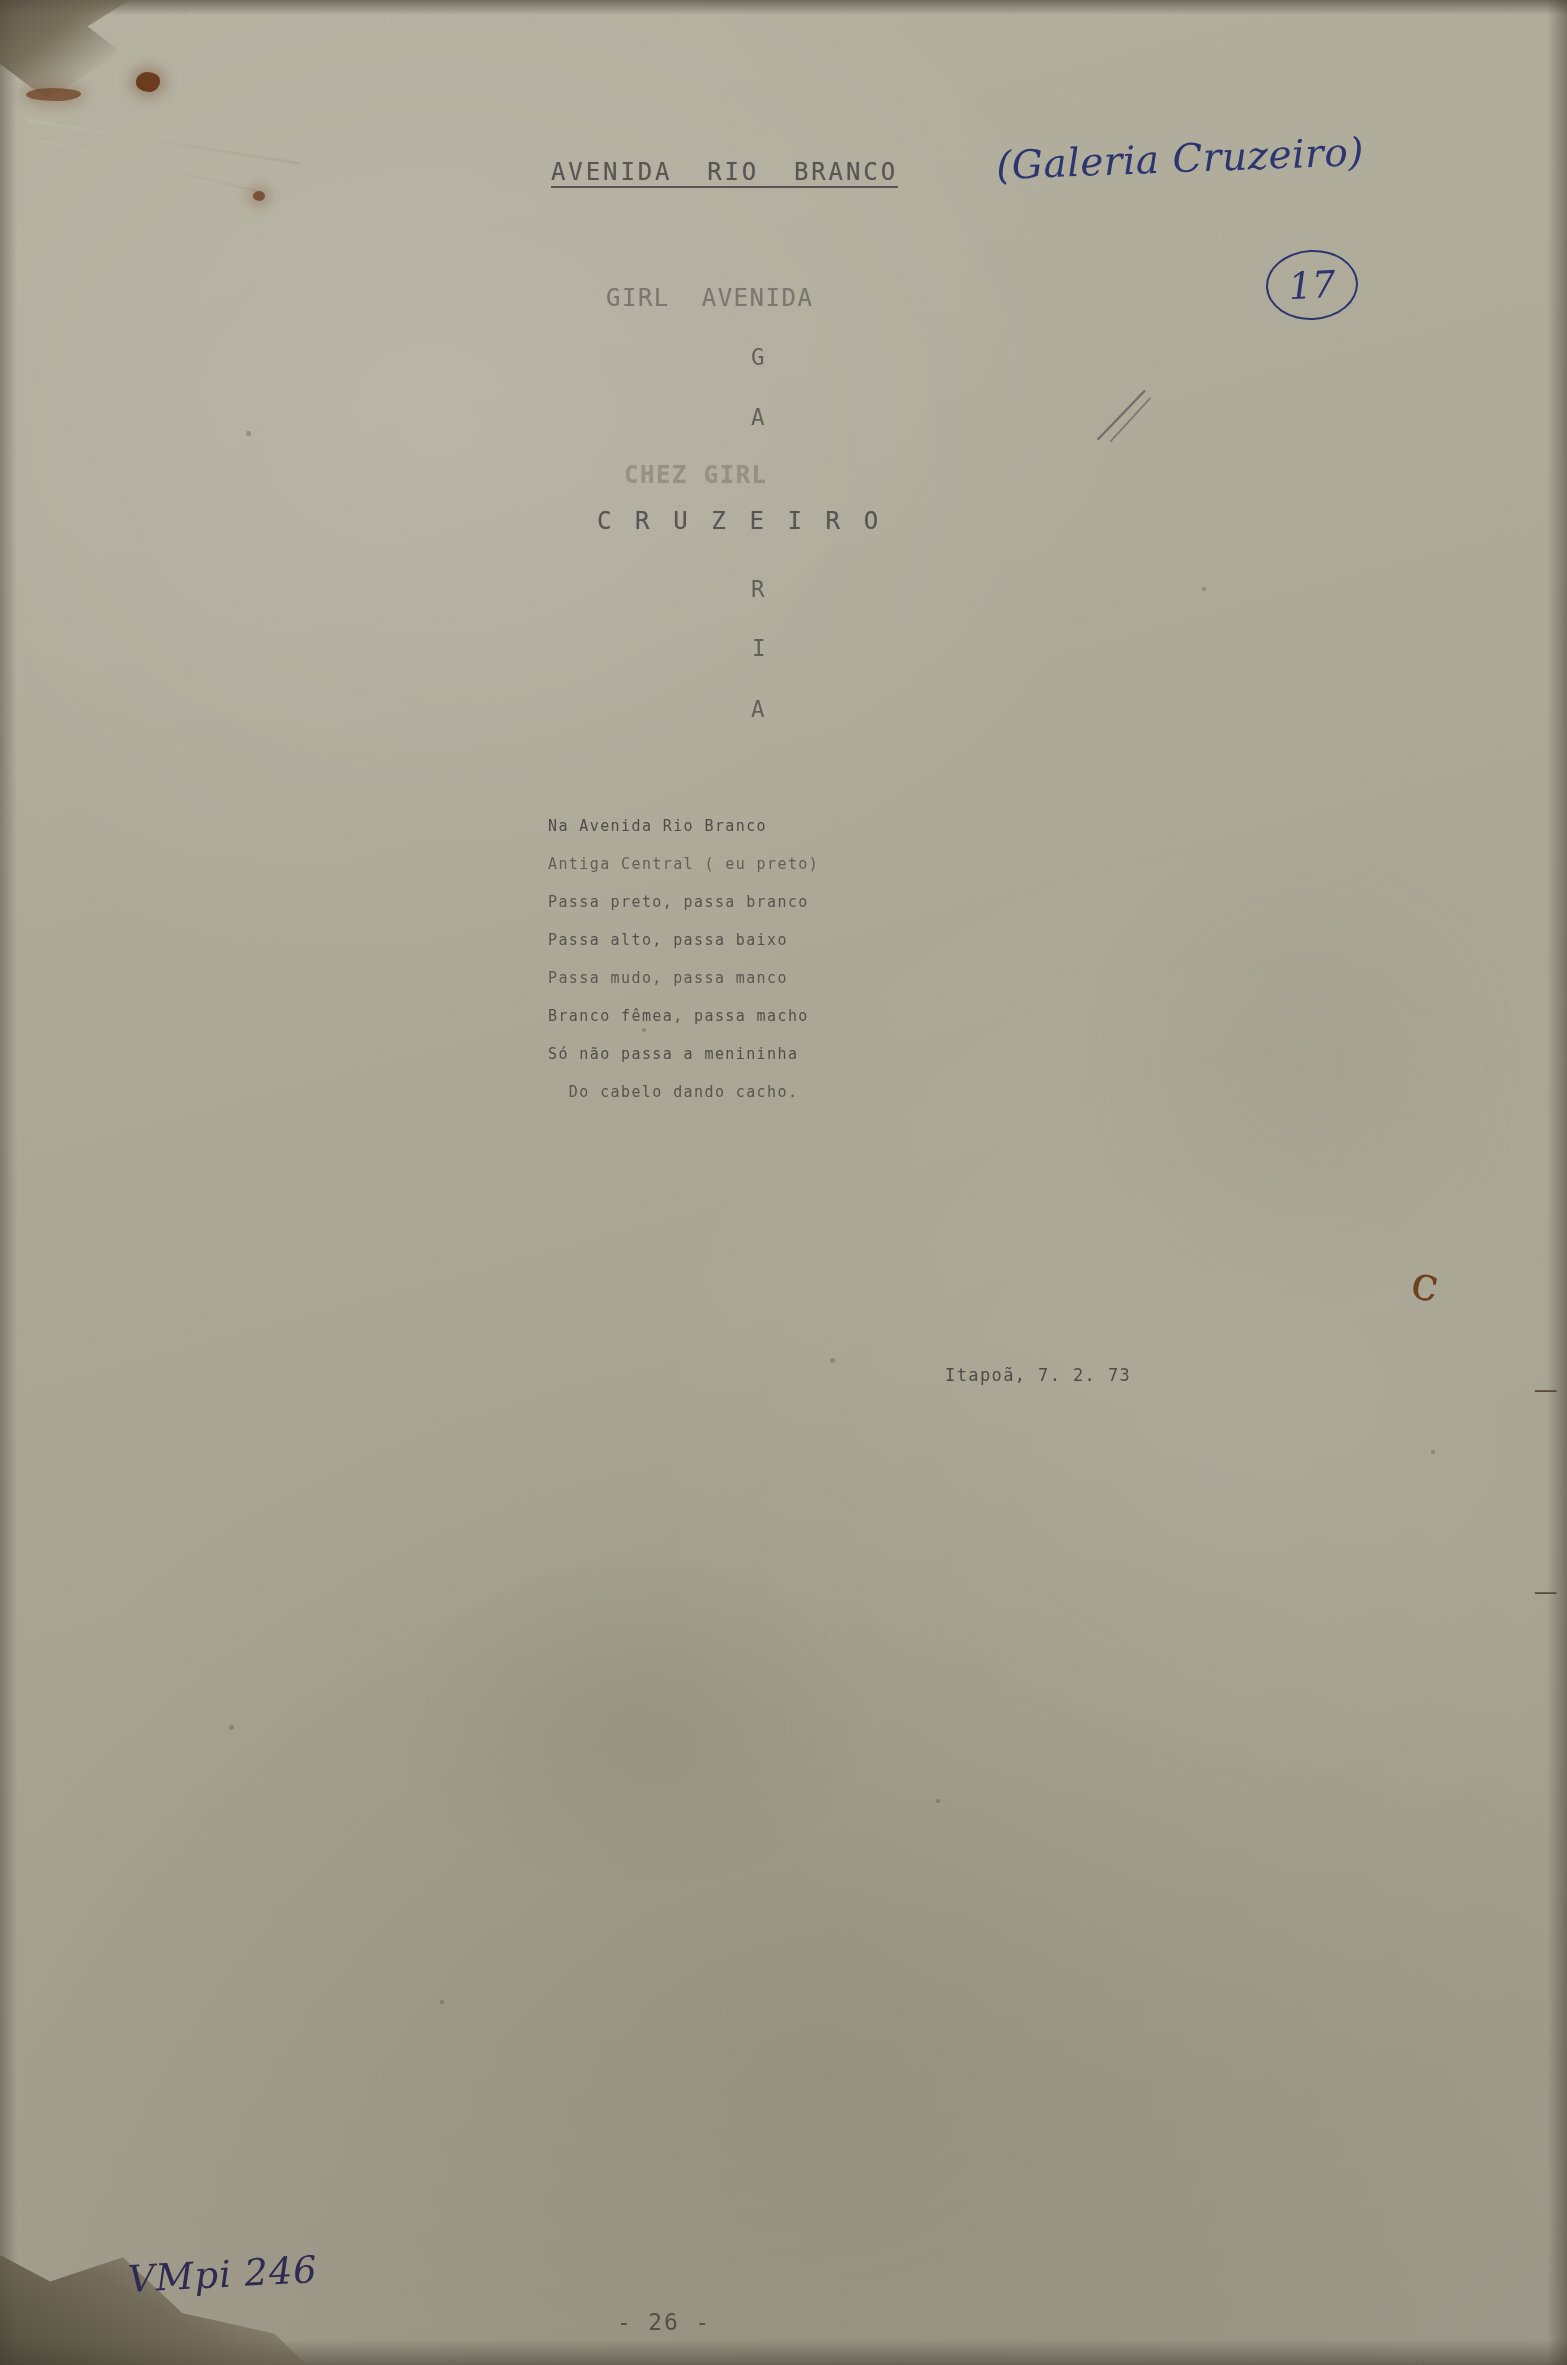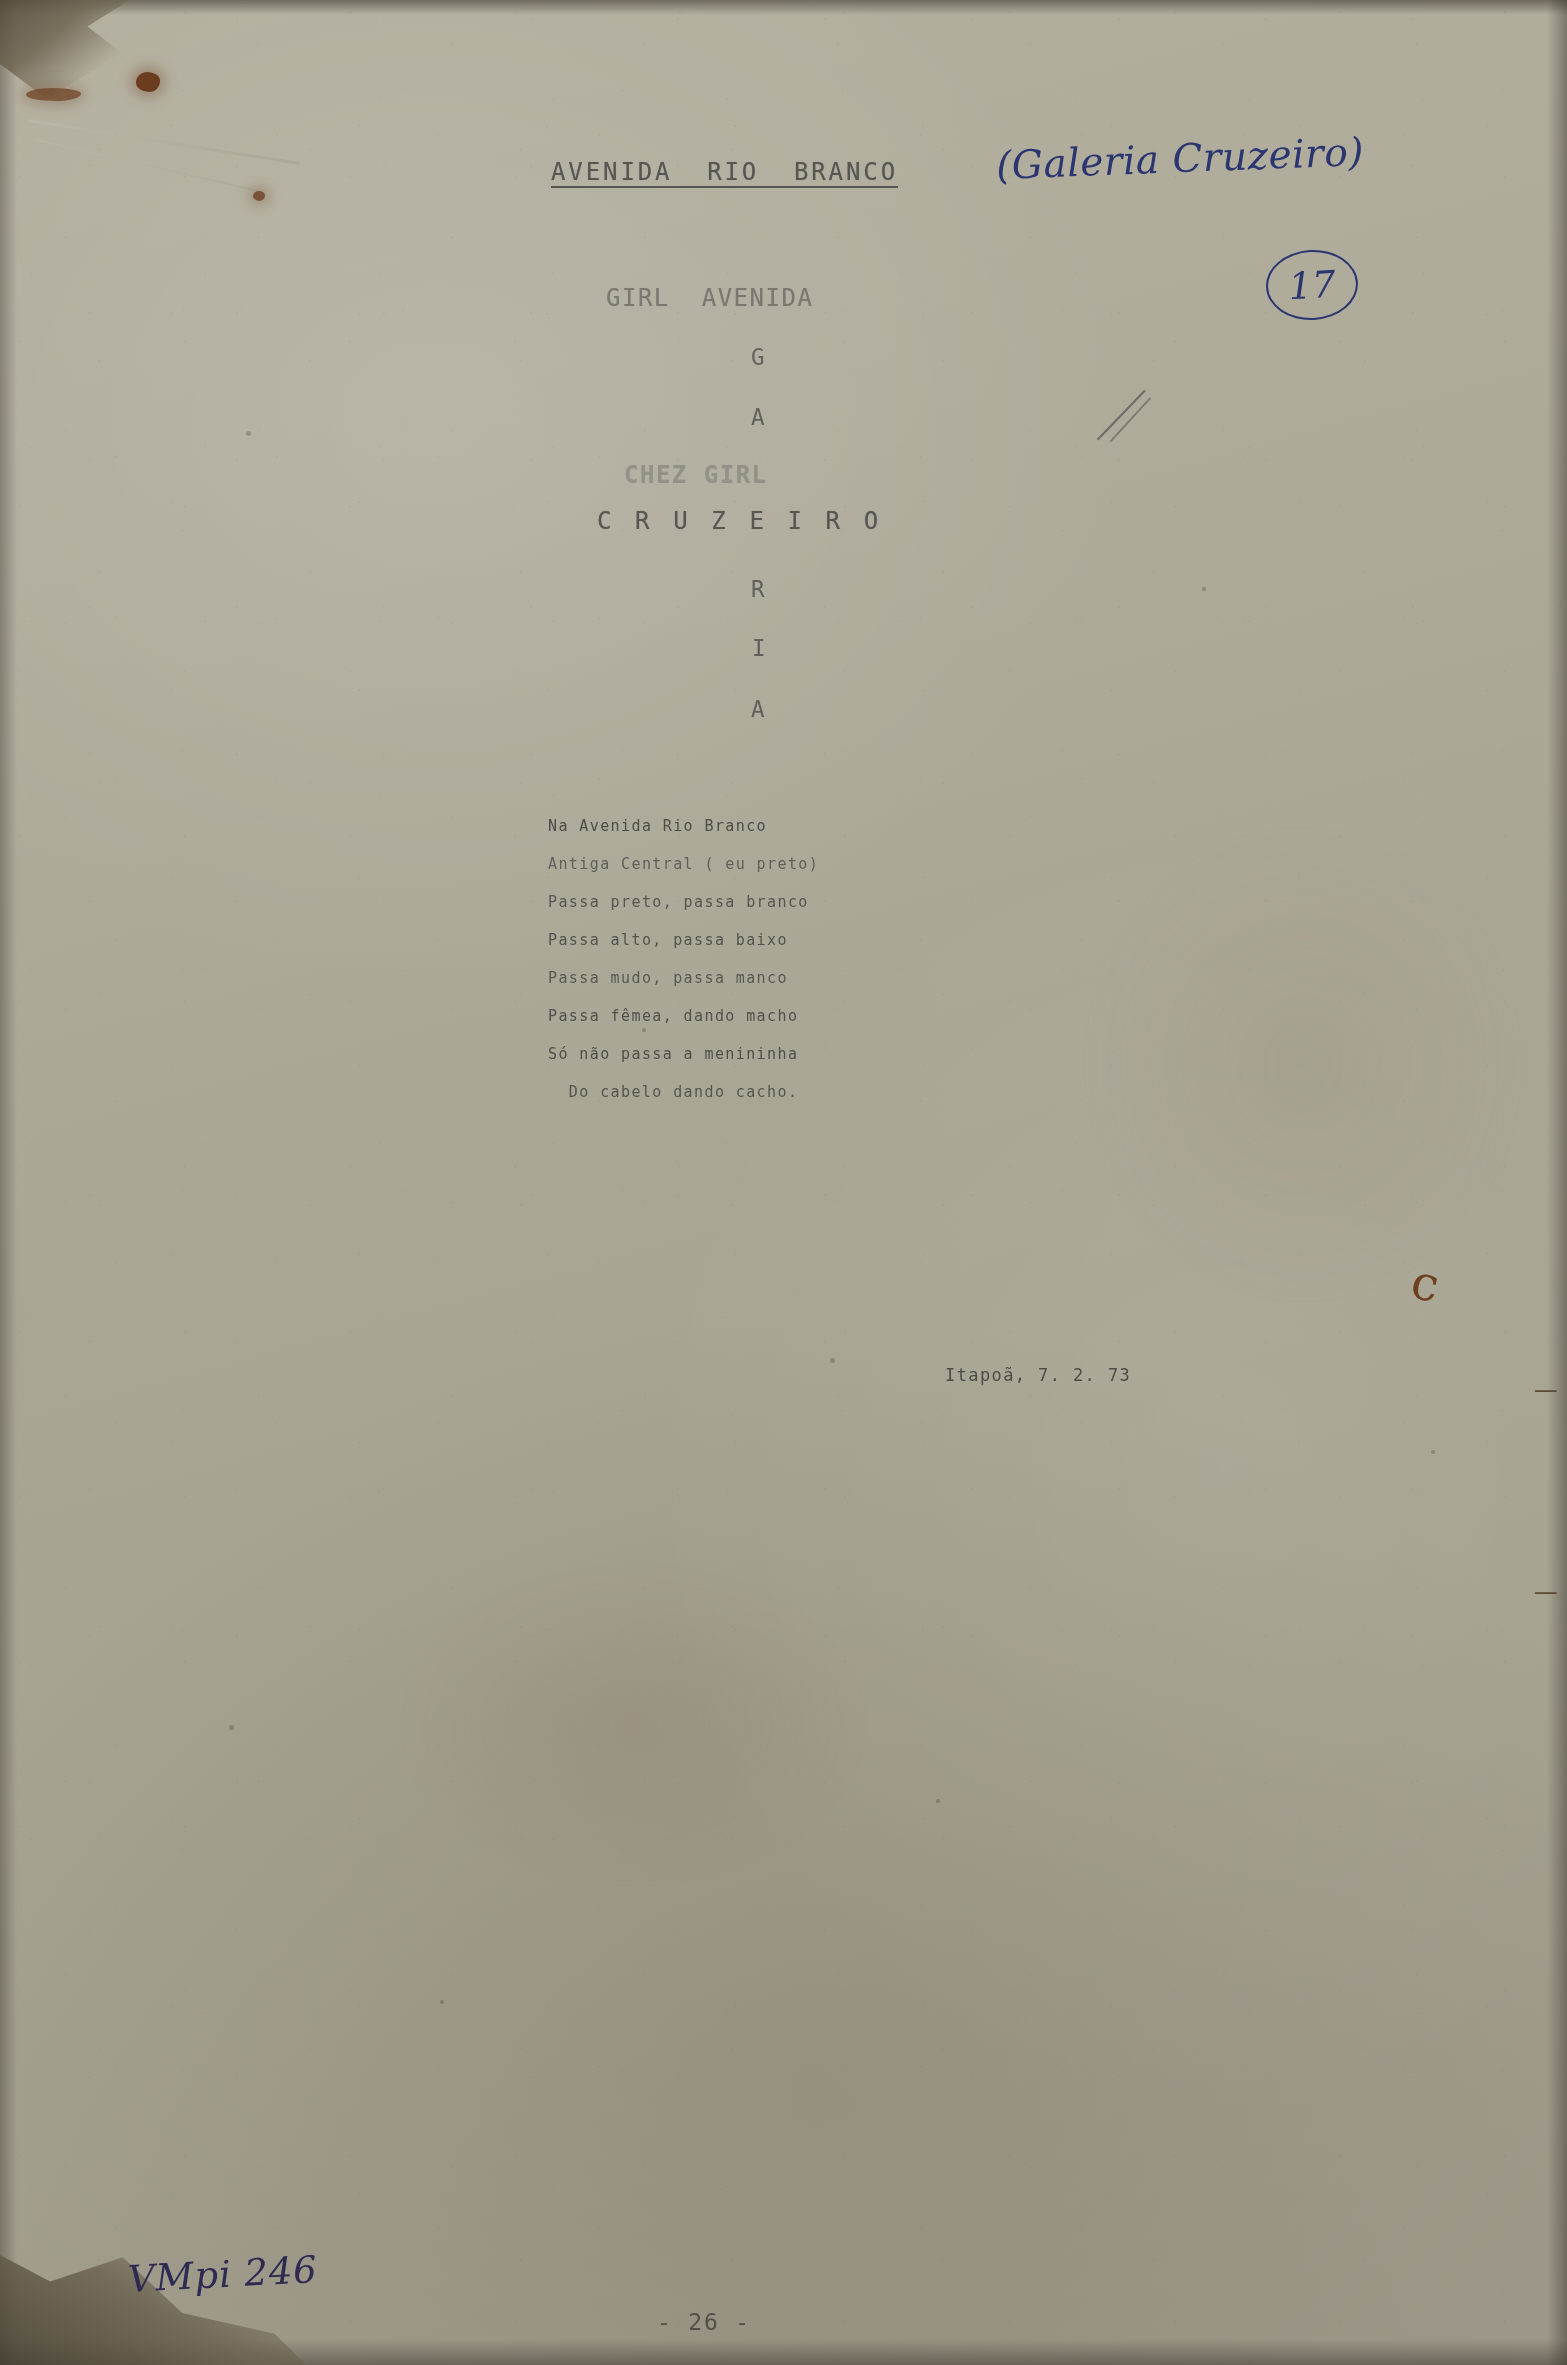--- a/index.html
+++ b/index.html
@@ -153,21 +153,20 @@
   }
   .page-number-bottom {
     position: absolute;
     left: 617px;
     bottom: 31px;
     font-family: "DejaVu Sans Mono", monospace;
     color: #3d3a33;
     font-size: 23px;
     letter-spacing: 1.8px;
     opacity: 0.75;
-    margin-left: 40px;
   }
 
   
   .ink {
     position: absolute;
     color: #2b3570;
     font-family: "DejaVu Serif", serif;
     font-style: italic;
   }
   .ink-annotation {
@@ -292,21 +291,21 @@
   <div class="stack-letter" style="left:751px; top:576px;">R</div>
   <div class="stack-letter" style="left:752px; top:635px;">I</div>
   <div class="stack-letter" style="left:751px; top:696px;">A</div>
 
   <div class="poem">
     <div class="poem-line">Na Avenida Rio Branco</div>
     <div class="poem-line faint" style="opacity:0.72;">Antiga Central ( eu preto)</div>
     <div class="poem-line" style="opacity:0.82;">Passa preto, passa branco</div>
     <div class="poem-line" style="opacity:0.84;">Passa alto, passa baixo</div>
     <div class="poem-line" style="opacity:0.78;">Passa mudo, passa manco</div>
-    <div class="poem-line" style="opacity:0.86;">Passa fêmea, dando macho</div>
+    <div class="poem-line" style="opacity:0.86;">Branco fêmea, passa macho</div>
     <div class="poem-line" style="opacity:0.88;">Só não passa a menininha</div>
     <div class="poem-line" style="opacity:0.82;text-align:center;">Do cabelo dando cacho.</div>
   </div>
 
   <div class="signature-line">Itapoã, 7. 2. 73</div>
 
   <div class="page-number-bottom">- 26 -</div>
 
   <div class="ink-bottom-left">VMpi 246</div>
 

